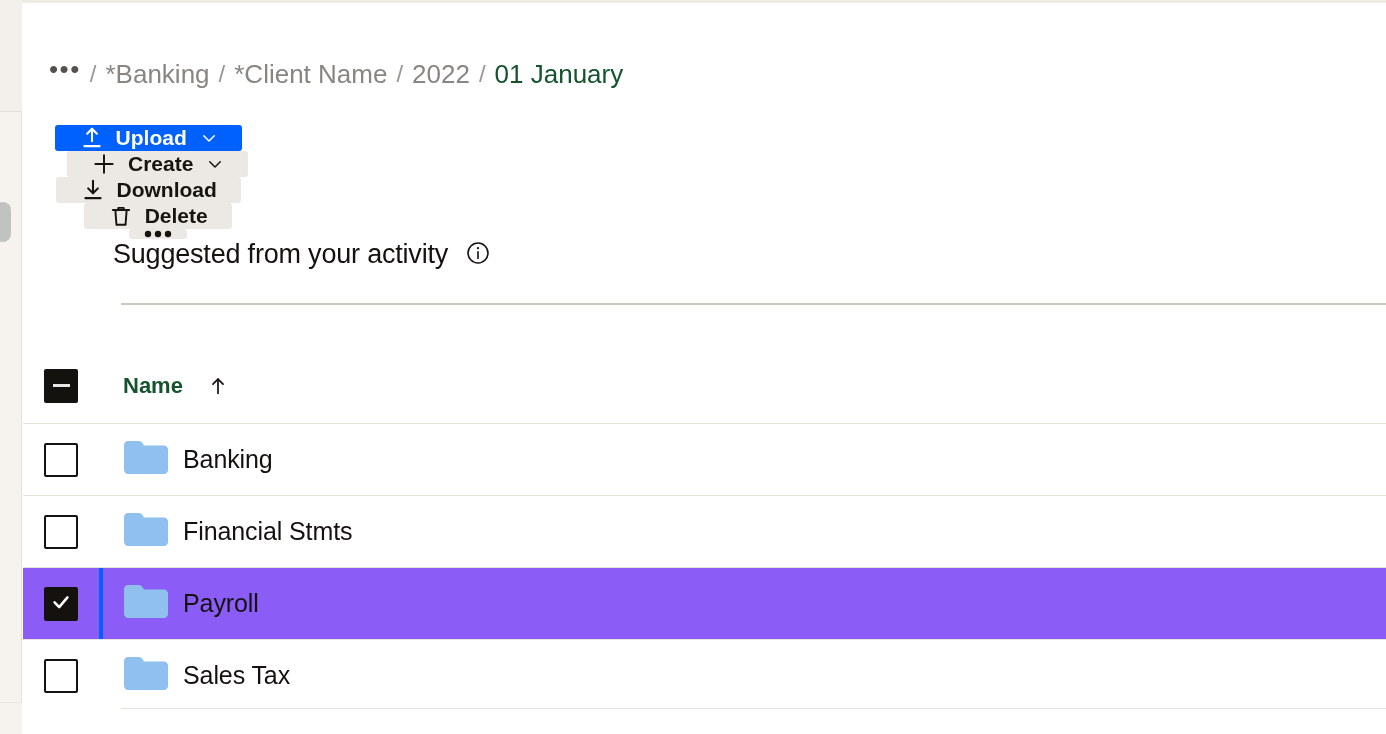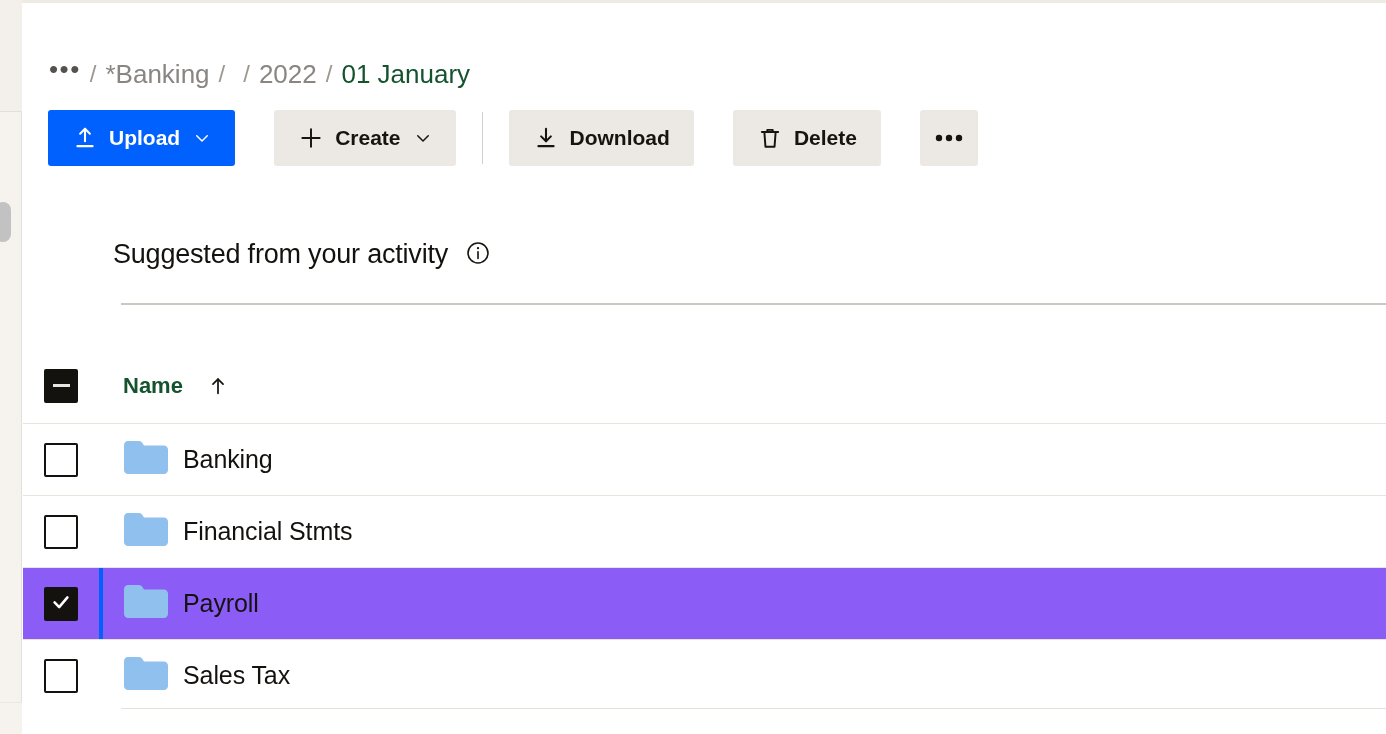--- a/index.html
+++ b/index.html
@@ -96,24 +96,25 @@
     color: #9c9791;
     margin: 0 9px;
     font-size: 24px;
     font-weight: 300;
   }
 
   
   .toolbar {
     position: absolute;
     left: 25px;
-    top: 107px;
+    top: 122px;
     display: flex;
     align-items: center;
     height: 56px;
+    flex-direction: column;
   }
   .btn {
     height: 56px;
     display: inline-flex;
     align-items: center;
     gap: 11px;
     padding: 0 24px;
     background: #ece9e4;
     border: none;
     border-radius: 3px;
@@ -121,21 +122,21 @@
     font-size: 21px;
     font-weight: 700;
     color: #16140f;
     cursor: pointer;
     white-space: nowrap;
   }
   .btn.primary {
     background: #0061fe;
     color: #ffffff;
   }
-  .btn + .btn { margin-left: 39px; }
+  .btn + .btn { margin-left: 19px; }
   .btn.icon-only {
     padding: 0;
     width: 58px;
     justify-content: center;
   }
   .divider-v {
     width: 1px;
     height: 52px;
     background: #d4d0c8;
     margin: 0 26px;
@@ -272,20 +273,21 @@
   <div class="scroll-thumb"></div>
   <div class="top-hairline"></div>
 
   <div class="content">
 
     <nav class="breadcrumb">
       <span class="crumb-dots">•••</span>
       <span class="crumb-sep">/</span>
       <span class="crumb">*Banking</span>
       <span class="crumb-sep">/</span>
+      <span class="crumb">*Client Name</span>
       <span class="crumb-sep">/</span>
       <span class="crumb">2022</span>
       <span class="crumb-sep">/</span>
       <span class="crumb current">01 January</span>
     </nav>
 
     <div class="toolbar">
 
       <button class="btn primary">
         <span>

